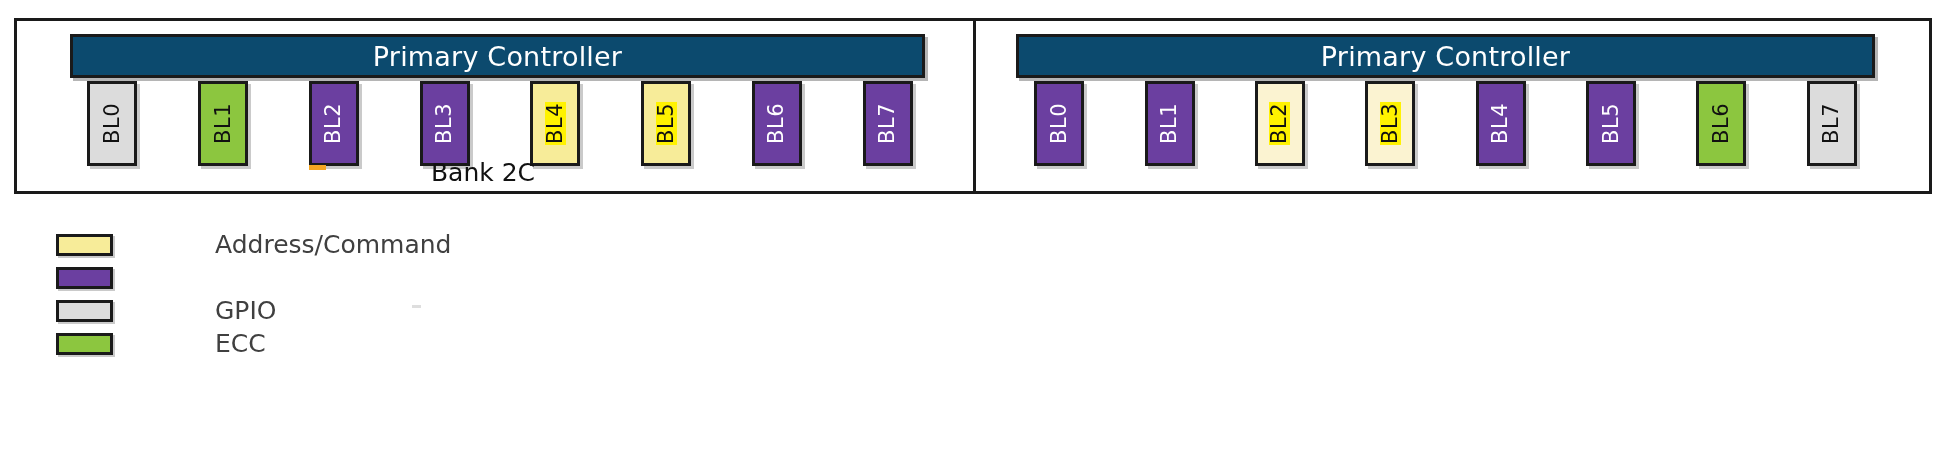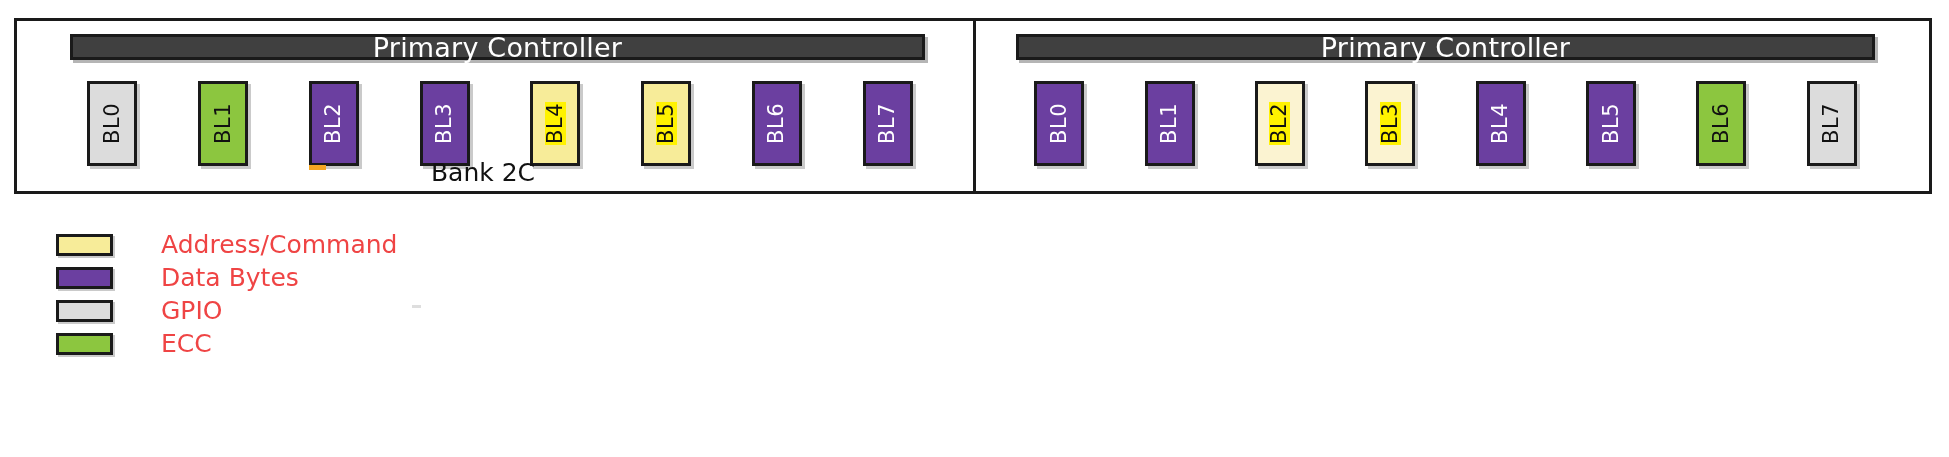--- a/index.html
+++ b/index.html
@@ -10,22 +10,22 @@
   }
   #root{position:relative;width:1949px;height:457px;background:#fff;}
 
   
   .panels{position:absolute;left:14px;top:18px;width:1918px;height:176px;
           border:3px solid #1a1a1a;box-sizing:border-box;display:flex;}
   .panel{position:relative;flex:1 1 50%;box-sizing:border-box;}
   .panel.right{border-left:3px solid #1a1a1a;}
 
   .ctrl-bar{
-    position:absolute;height:26px;
-    background:#404040;border:3px solid #1a1a1a;box-sizing:border-box;
+    position:absolute;height:44px;
+    background:#0c4a6e;border:3px solid #1a1a1a;box-sizing:border-box;
     display:flex;align-items:center;justify-content:center;
     color:#ffffff;font-size:27px;letter-spacing:.2px;
     box-shadow:3px 3px 0 0 rgba(120,120,120,.55);
   }
   .panel.left  .ctrl-bar{left:53px;top:13px;right:48px;}
   .panel.right .ctrl-bar{left:40px;top:13px;right:54px;}
 
   .blocks{position:absolute;top:60px;height:85px;left:0;right:0;
           display:flex;align-items:flex-start;}
   .panel.left  .blocks{padding:0 30px 0 40px;}
@@ -55,21 +55,21 @@
     font-size:25px;color:#111;pointer-events:none;
   }
   .panel.left  .bank-label{transform:translateX(-12px);}
   .panel.right .bank-label{transform:translateX(-4px);}
 
   
   .legend{position:absolute;left:56px;top:228px;}
   .lg-row{display:flex;align-items:center;height:33px;}
   .lg-sw{width:57px;height:22px;border:3px solid #1a1a1a;box-sizing:border-box;
          box-shadow:2px 2px 0 0 rgba(150,150,150,.5);}
-  .lg-tx{margin-left:48px;font-size:25px;color:#ef4444;white-space:nowrap;}
+  .lg-tx{margin-left:102px;font-size:25px;color:#404040;white-space:nowrap;}
 
   .speck{position:absolute;left:412px;top:305px;width:9px;height:3px;
          background:#dedede;}
 </style>
 </head>
 <body>
 
 <div id="root">
 
   <div class="panels">
@@ -170,21 +170,20 @@
 
   </div>
 
   <div class="legend" id="legend">
       <div class="lg-row">
         <span class="lg-sw" style="background: rgb(247, 236, 153);"></span>
         <span class="lg-tx">Address/Command</span>
       </div>
       <div class="lg-row">
         <span class="lg-sw" style="background: rgb(107, 63, 160);"></span>
-        <span class="lg-tx">Data Bytes</span>
       </div>
       <div class="lg-row">
         <span class="lg-sw" style="background: rgb(220, 220, 220);"></span>
         <span class="lg-tx">GPIO</span>
       </div>
       <div class="lg-row">
         <span class="lg-sw" style="background: rgb(140, 198, 63);"></span>
         <span class="lg-tx">ECC</span>
       </div>
     </div>

